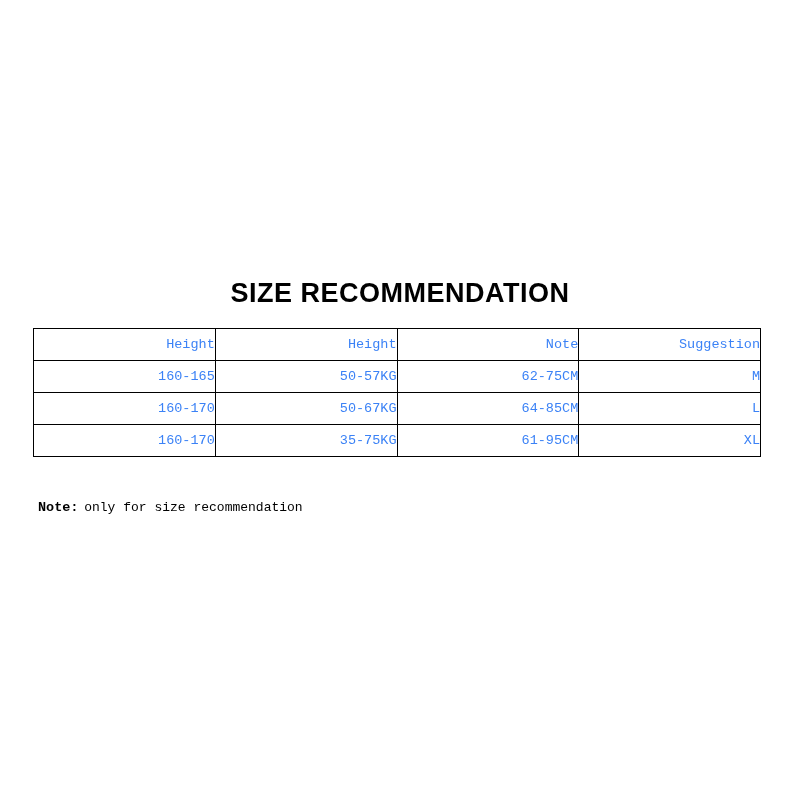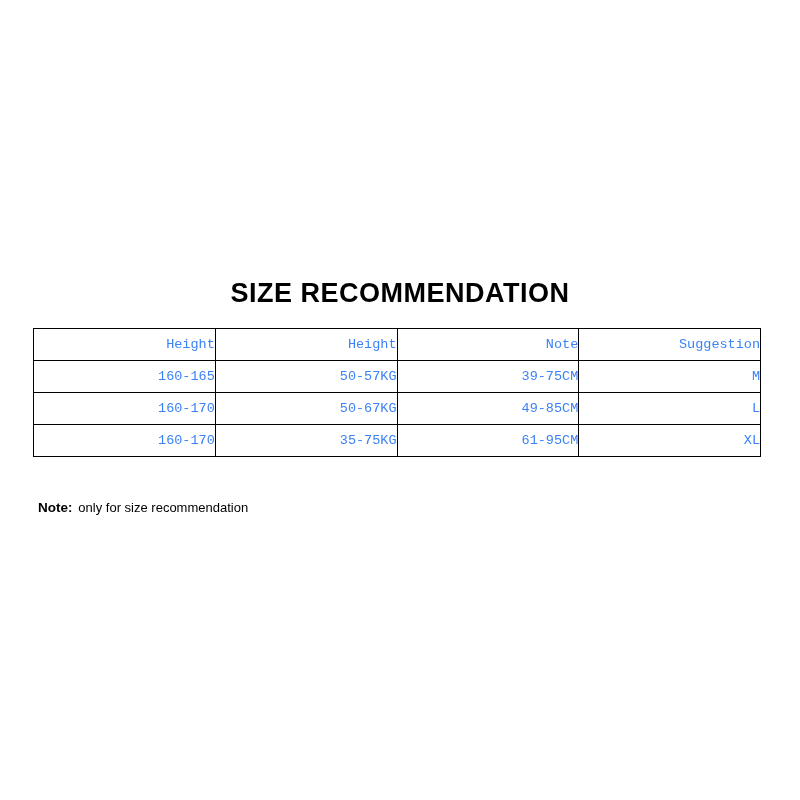--- a/index.html
+++ b/index.html
@@ -51,20 +51,21 @@
   .size-table thead td {
     font-size: 13.5px;
   }
   .note {
     position: absolute;
     top: 500px;
     left: 38px;
     font-size: 13px;
     color: #000000;
     white-space: nowrap;
+    font-family: Liberation Mono, monospace;
   }
   .note-label {
     font-weight: bold;
     font-size: 13.5px;
   }
   .note-colon {
     font-weight: bold;
     font-size: 13px;
   }
   .note-text {
@@ -85,27 +86,27 @@
         <td>Height</td>
         <td>Height</td>
         <td>Note</td>
         <td>Suggestion</td>
       </tr>
     </thead>
     <tbody>
       <tr>
         <td>160-165</td>
         <td>50-57KG</td>
-        <td>39-75CM</td>
+        <td>62-75CM</td>
         <td>M</td>
       </tr>
       <tr>
         <td>160-170</td>
         <td>50-67KG</td>
-        <td>49-85CM</td>
+        <td>64-85CM</td>
         <td>L</td>
       </tr>
       <tr>
         <td>160-170</td>
         <td>35-75KG</td>
         <td>61-95CM</td>
         <td>XL</td>
       </tr>
     </tbody>
   </table>

